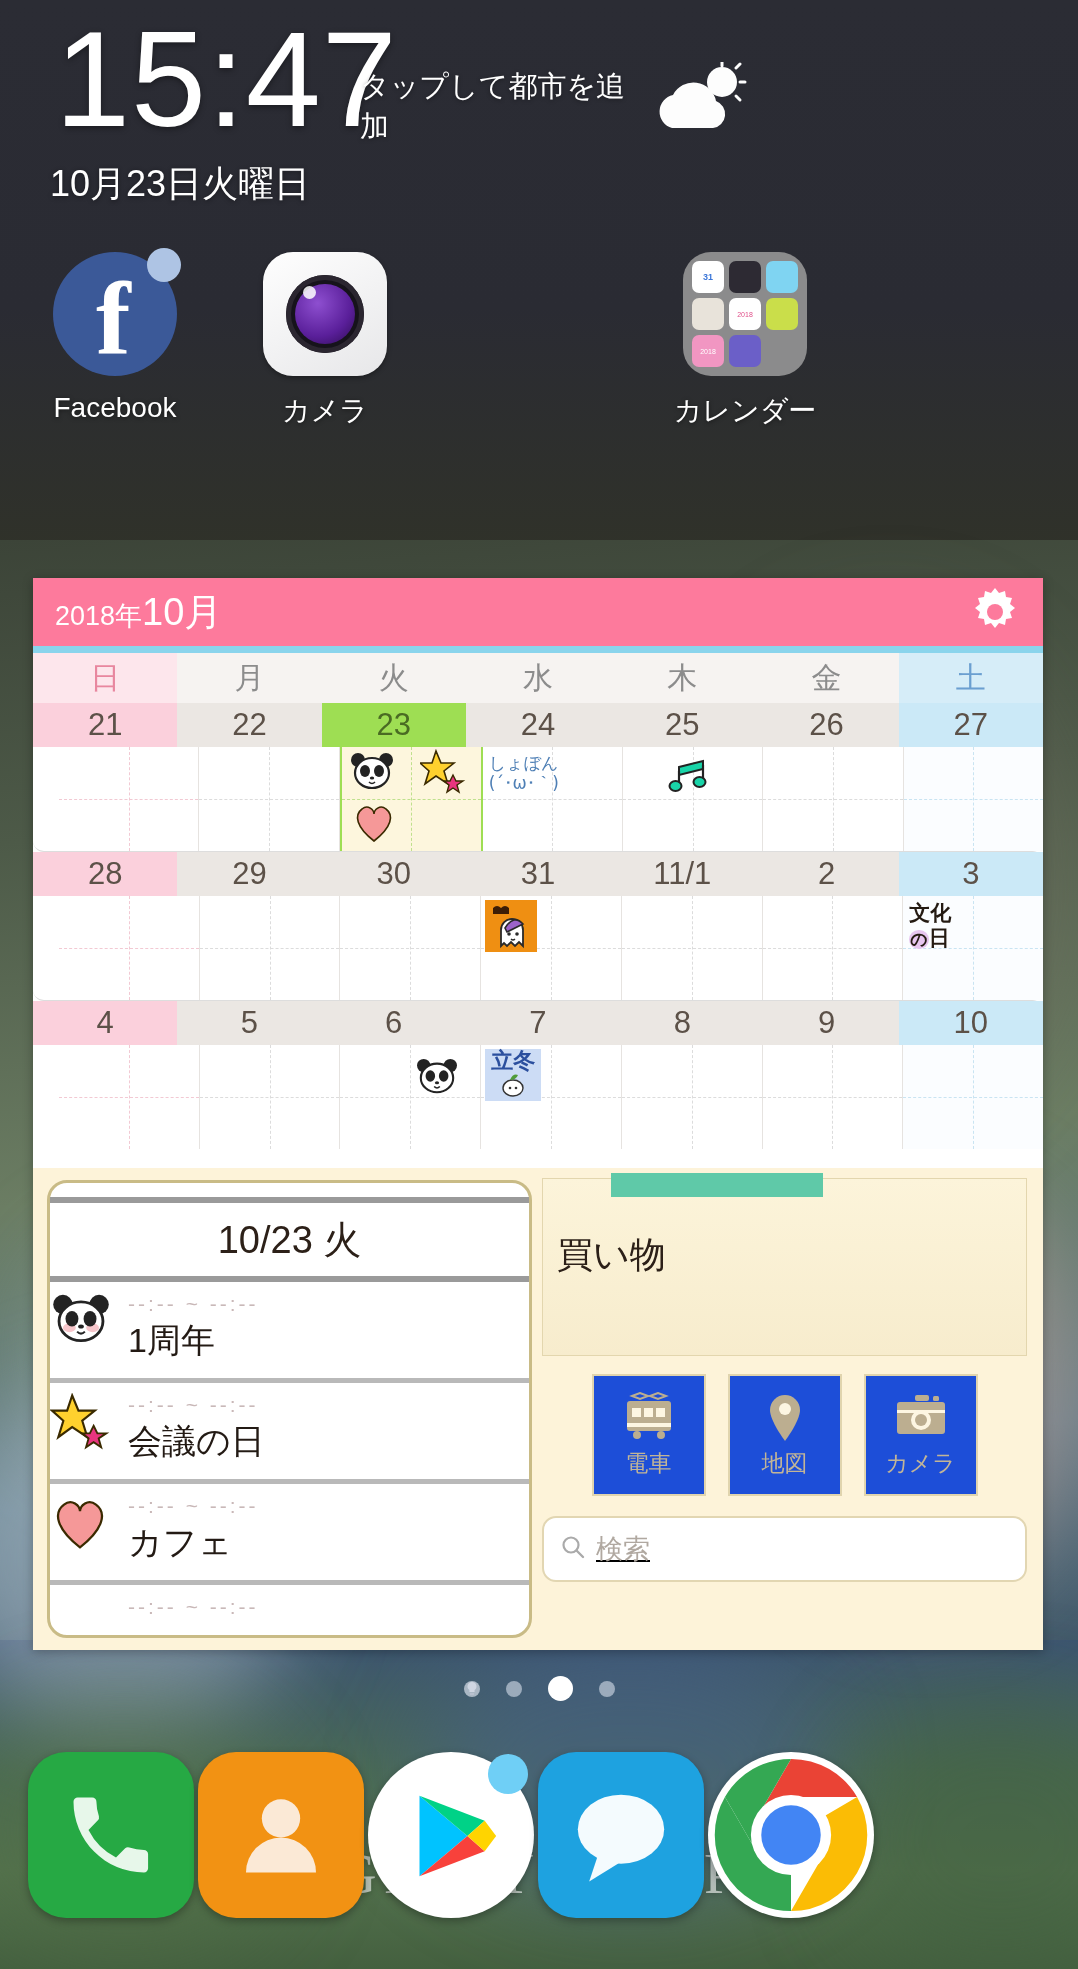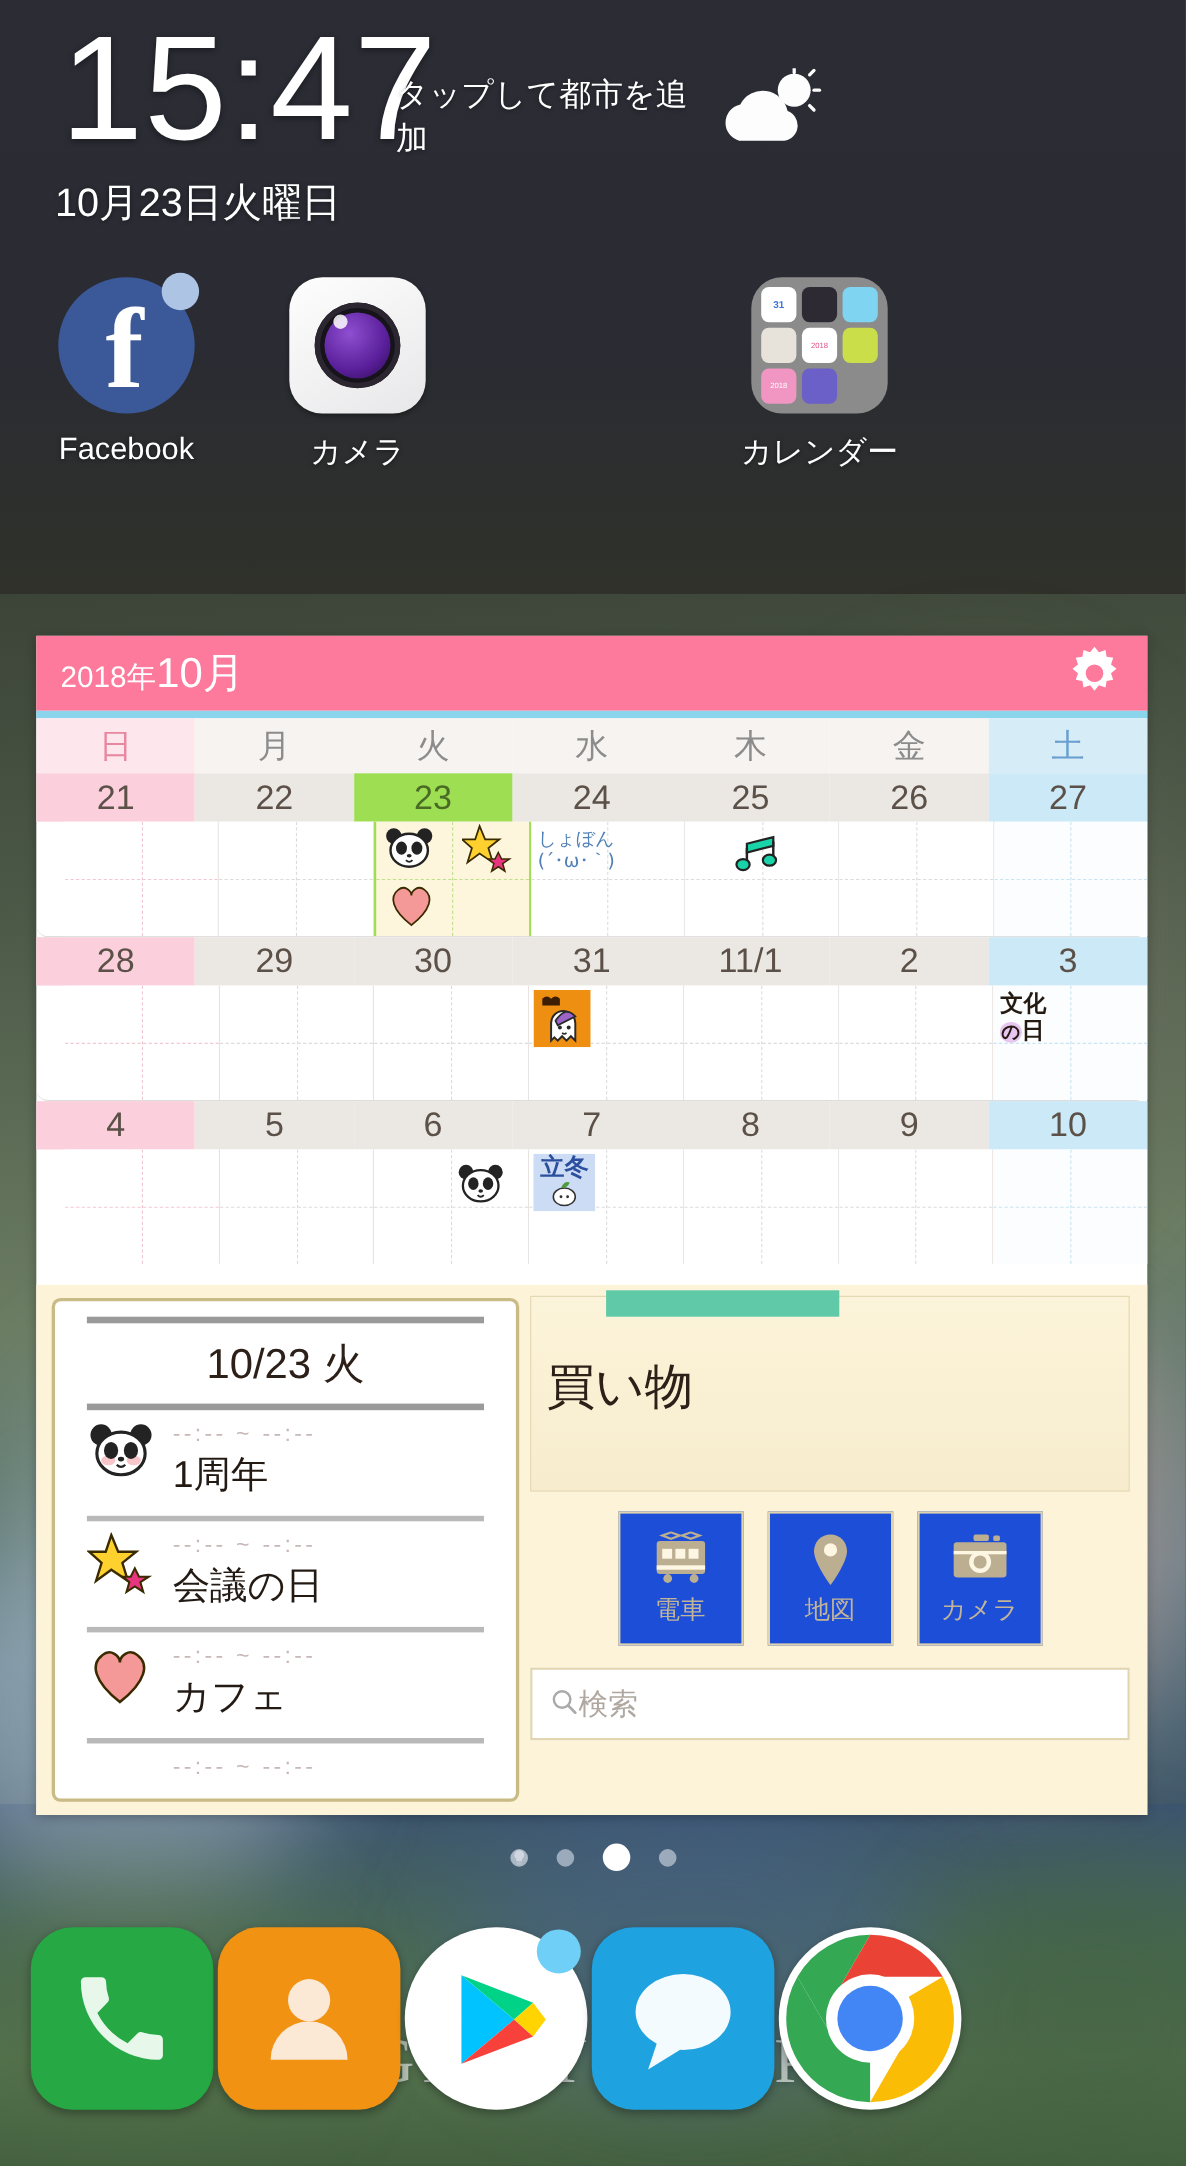--- a/index.html
+++ b/index.html
@@ -98,42 +98,42 @@
   .cell .dash-v{position:absolute;left:50%;top:0;bottom:0;border-left:1px dashed #dcdcdc;}
   .cell .dash-h{position:absolute;left:0;right:0;top:50%;border-top:1px dashed #dcdcdc;}
   .cell.sunc .dash-v,.cell.sunc .dash-h{border-color:#f2c9d3;}
   .cell.satc .dash-v,.cell.satc .dash-h{border-color:#c9e4f2;}
   .cell.today .dash-v,.cell.today .dash-h{border-color:#bfe08c;}
   .sticker{position:absolute;z-index:3;}
 
   
   .botpanels{position:absolute;left:33px;top:1168px;width:1010px;height:482px;
      background:#fdf3d9;display:flex;}
-  .agenda{width:425px;margin:12px 0 12px 14px;background:#fff;border:3px solid #c9bb86;
-     border-radius:8px;box-sizing:border-box;padding:8px 29px;}
+  .agenda{width:485px;margin:12px 0 12px 14px;background:#fff;border:3px solid #c9bb86;
+     border-radius:20px;box-sizing:border-box;padding:8px 0;}
   .ag-title{text-align:center;font-size:38px;color:#2c2018;padding:12px 0 10px;
      border-top:6px solid #9a9a9a;border-bottom:6px solid #9a9a9a;margin-top:6px;}
   .ag-row{display:flex;align-items:flex-start;gap:12px;border-bottom:5px solid #b9b9b9;
      padding:10px 0 8px;min-height:78px;}
   .ag-ico{width:66px;height:66px;flex:none;position:relative;}
   .ag-txt{flex:1;}
   .ag-time{font-size:21px;color:#c9b8b8;letter-spacing:3px;}
   .ag-name{font-size:34px;color:#231a14;margin-top:2px;}
   .rightpane{flex:1;display:flex;flex-direction:column;padding:10px 16px 12px 10px;}
   .memo{height:176px;background:linear-gradient(180deg,#fcf4da,#f7eccd);
      border:1px solid #e3d6ae;position:relative;}
   .tape{position:absolute;left:68px;top:-6px;width:212px;height:24px;background:#5fc9a8;}
-  .memo-title{position:absolute;left:14px;top:52px;font-size:44px;color:#2c2018;}
+  .memo-title{position:absolute;left:14px;top:52px;font-size:36px;color:#2c2018;}
   .shortcuts{display:flex;gap:22px;margin-top:18px;justify-content:center;}
   .sc{width:110px;height:118px;border:2px solid #e0d4ae;display:flex;flex-direction:column;
      align-items:center;justify-content:center;gap:4px;background:#1d4ed8;}
   .sc .scico{width:62px;height:52px;}
   .sc .sclbl{font-size:23px;color:#c2b597;}
   .searchbox{margin-top:20px;height:62px;background:#fff;border:2px solid #e2d6b2;
-     border-radius:0;display:flex;align-items:center;padding:0 16px;gap:0;}
+     border-radius:14px;display:flex;align-items:center;padding:0 16px;gap:10px;text-decoration:underline;}
   .searchbox .sph{font-size:27px;color:#b0a8a0;}
 
   
   .dots{position:absolute;left:0;top:1676px;width:100%;display:flex;
      align-items:center;justify-content:center;gap:26px;}
   .dot{width:16px;height:16px;border-radius:50%;background:rgba(230,235,245,.55);}
   .dot.active{width:25px;height:25px;background:#fff;}
 
   
   .dock{position:absolute;left:0;top:1752px;width:100%;height:200px;}

